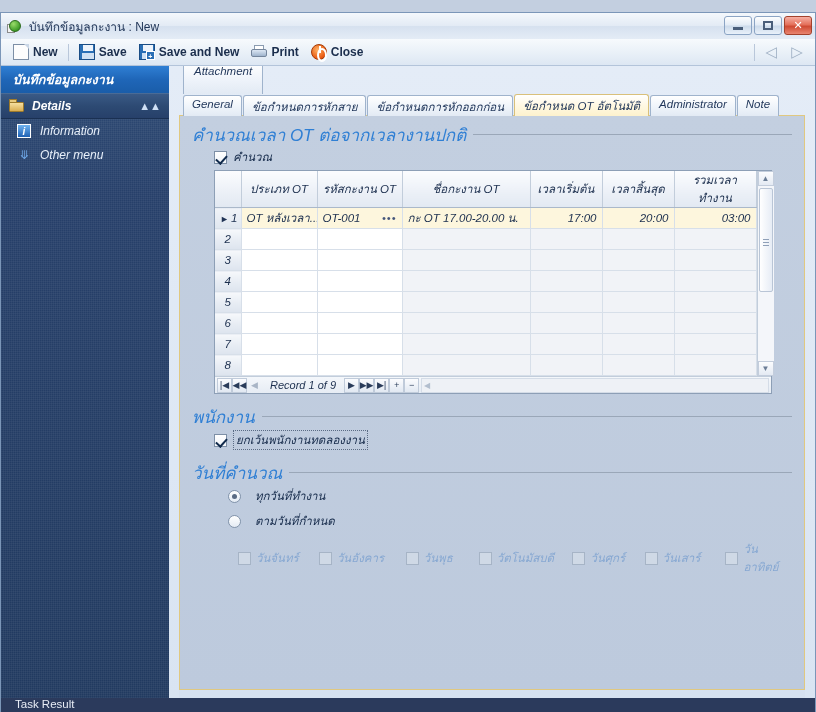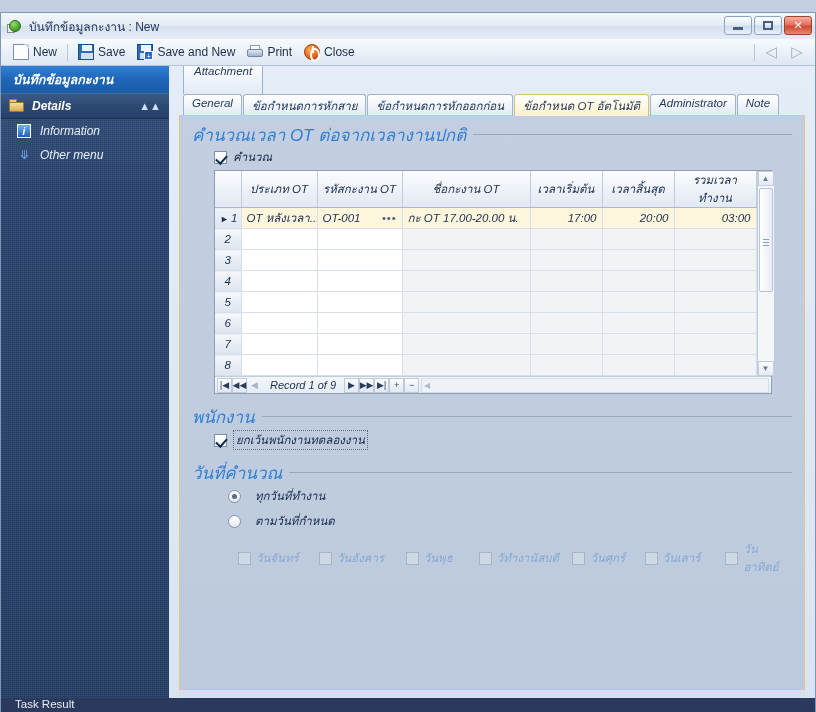--- a/index.html
+++ b/index.html
@@ -61,20 +61,21 @@
   .win-btn .min-g { width:10px; height:3px; background:#4a5e7a; margin-top:6px;}
   .win-btn .max-g { width:10px; height:9px; border:2px solid #4a5e7a; }
 
   
   #toolbar {
     height: 27px; flex: 0 0 27px;
     background: linear-gradient(180deg,#f7fafd 0%,#eaf1f8 50%,#dde7f3 100%);
     border-bottom: 1px solid #b3c4da;
     display:flex; align-items:center; padding-left:6px;
     position: relative;
+    font-weight: bold;
   }
   .tb-item { display:flex; align-items:center; gap:4px; padding:2px 6px; cursor:default; white-space:nowrap;}
   .tb-item .lbl { font-size:12px; color:#1b2e4d; }
   .tb-sep { width:1px; height:17px; background:#b9c7da; margin:0 4px; }
   .tb-ico { width:16px; height:16px; position:relative; flex:0 0 16px; }
 
   .ico-new { background:#fdfdfd; border:1px solid #7d8fa6; }
   .ico-new:after{content:""; position:absolute; right:-1px; top:-1px; border-left:5px solid transparent; border-top:5px solid #c9d6e6;}
   .ico-save { background:#2a6fb5; border:1px solid #1a4d85; }
   .ico-save .sh { position:absolute; left:3px; top:0px; width:10px; height:6px; background:#eef4fb; }
@@ -138,21 +139,21 @@
   #content { flex:1 1 auto; display:flex; flex-direction:column; min-width:0;
              background: linear-gradient(180deg,#e4ecf7 0%, #d9e4f2 100%); padding: 8px 10px 0 10px; }
 
   #tabrow-top { display:flex; align-items:flex-end; height:20px; padding-left:4px; }
   .tab-top {
     height:32px; padding:2px 10px 0 10px; font-size:11.5px; color:#1f3559;
     background: linear-gradient(180deg,#ffffff 0%,#eef3fa 55%,#e2eaf4 100%);
     border:1px solid #9fb3cc; border-bottom:none;
     border-radius: 3px 3px 0 0;
   }
-  #tabrow-main { display:flex; align-items:flex-start; height:22px; padding-left:4px; position:relative; z-index:3; }
+  #tabrow-main { display:flex; align-items:center; height:22px; padding-left:4px; position:relative; z-index:3; }
   .tab {
     height:21px; padding:2px 8px 0 8px; font-size:11.5px; color:#1f3559;
     background: linear-gradient(180deg,#ffffff 0%,#eff4fa 55%,#e2eaf4 100%);
     border:1px solid #9fb3cc; border-bottom:none;
     border-radius: 3px 3px 0 0; margin-right:1px;
     white-space:nowrap;
   }
   .tab.active {
     height:22px;
     background: linear-gradient(180deg,#ffffff 0%,#fff8e2 50%,#fdf2cd 100%);
@@ -539,21 +540,21 @@
             <div class="daycb" style="width:88px">
               <span class="cbox disabled"></span>
               <span class="cb-label disabled">วันอังคาร</span>
             </div>
             <div class="daycb" style="width:74px">
               <span class="cbox disabled"></span>
               <span class="cb-label disabled">วันพุธ</span>
             </div>
             <div class="daycb" style="width:95px">
               <span class="cbox disabled"></span>
-              <span class="cb-label disabled">วัทำงานัสบดี</span>
+              <span class="cb-label disabled">วัตโนมัสบดี</span>
             </div>
             <div class="daycb" style="width:73px">
               <span class="cbox disabled"></span>
               <span class="cb-label disabled">วันศุกร์</span>
             </div>
             <div class="daycb" style="width:82px">
               <span class="cbox disabled"></span>
               <span class="cb-label disabled">วันเสาร์</span>
             </div>
             <div class="daycb">

